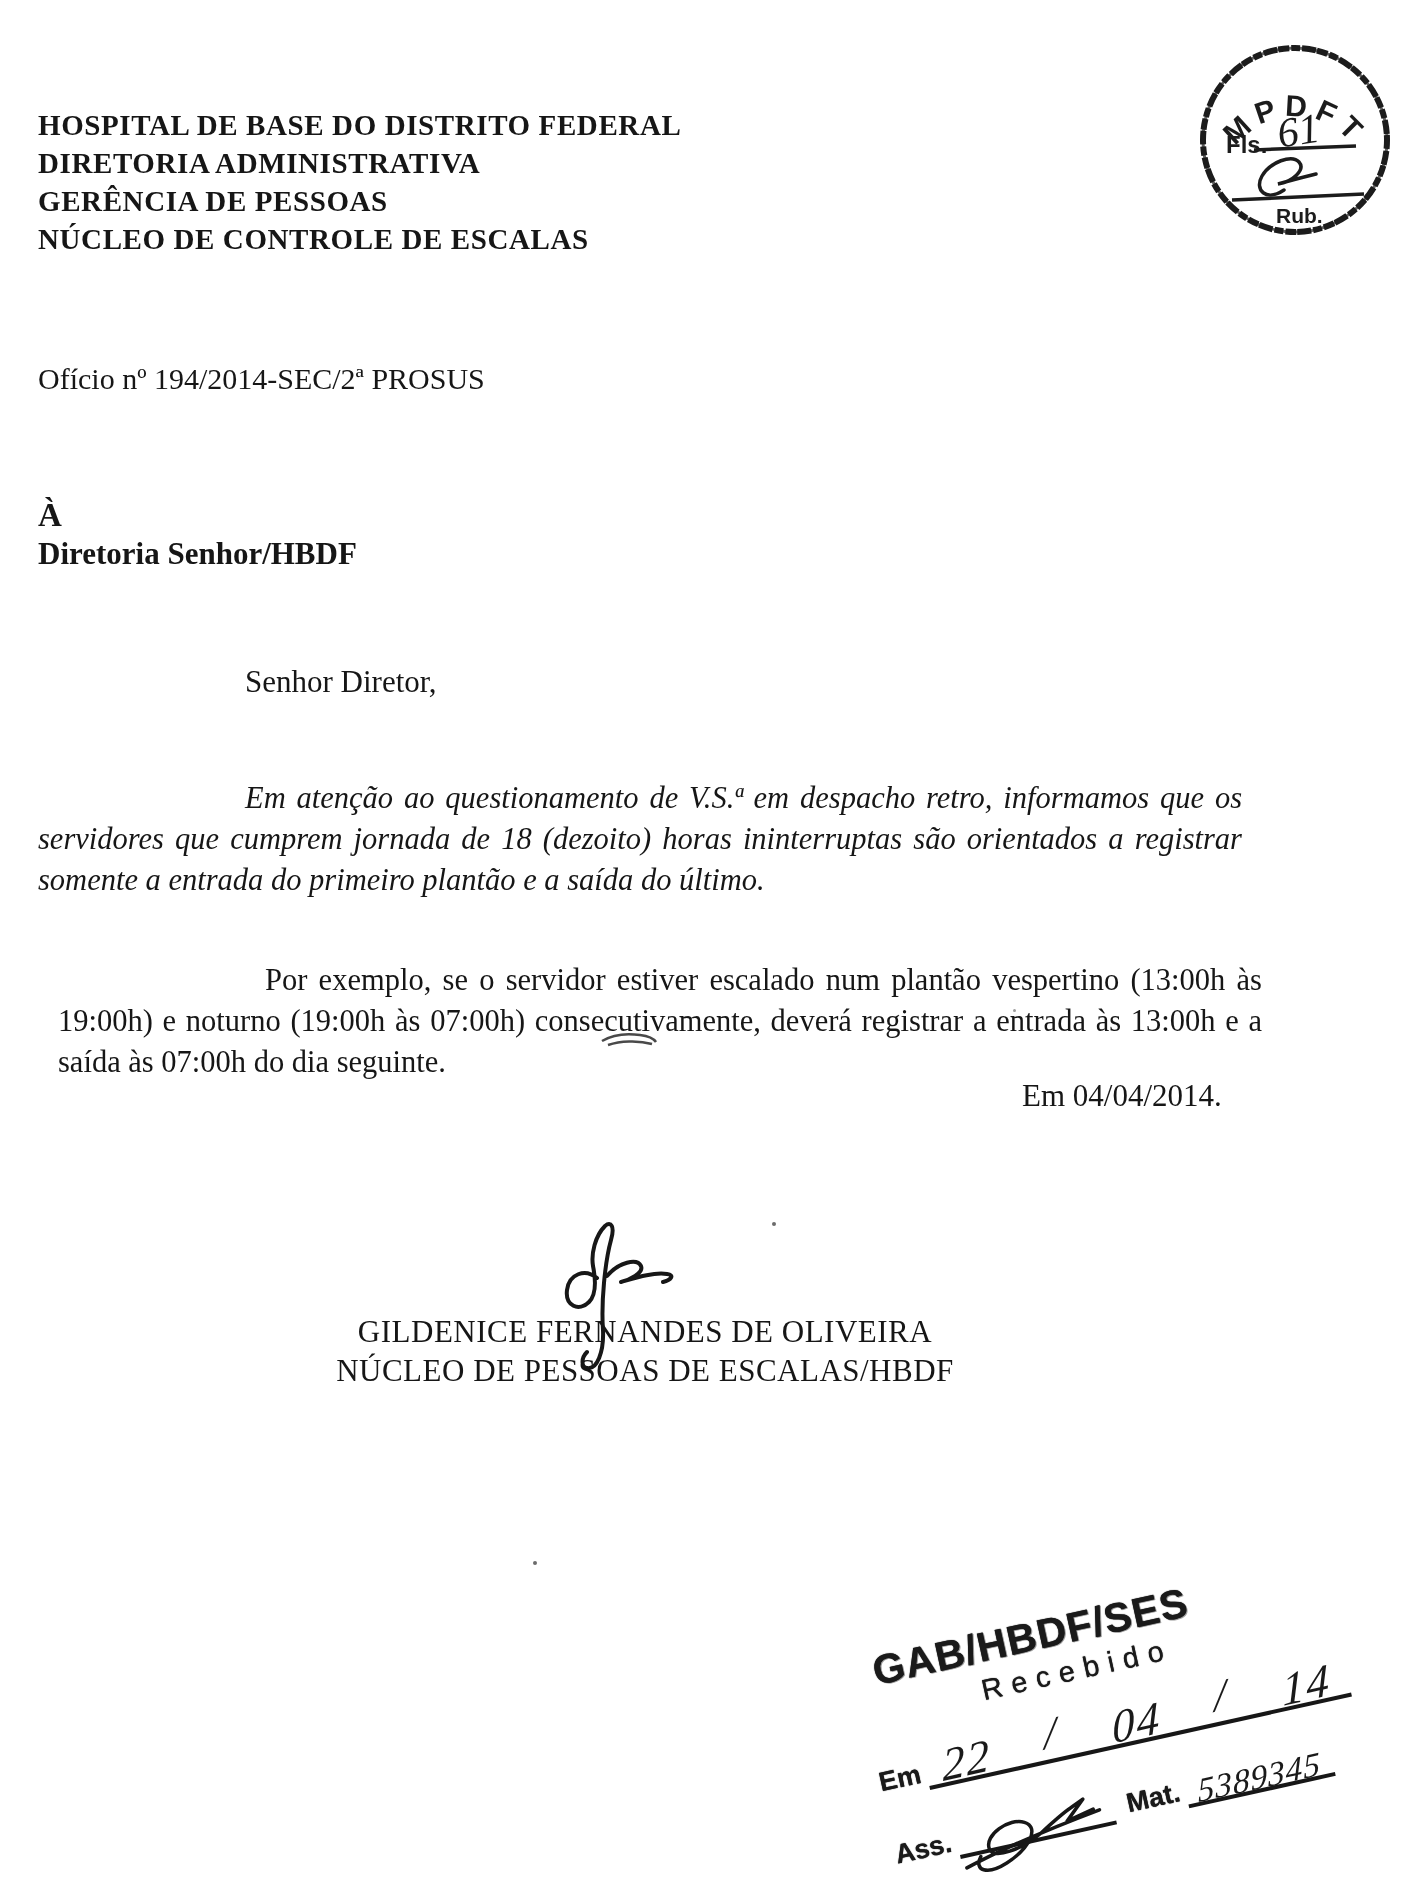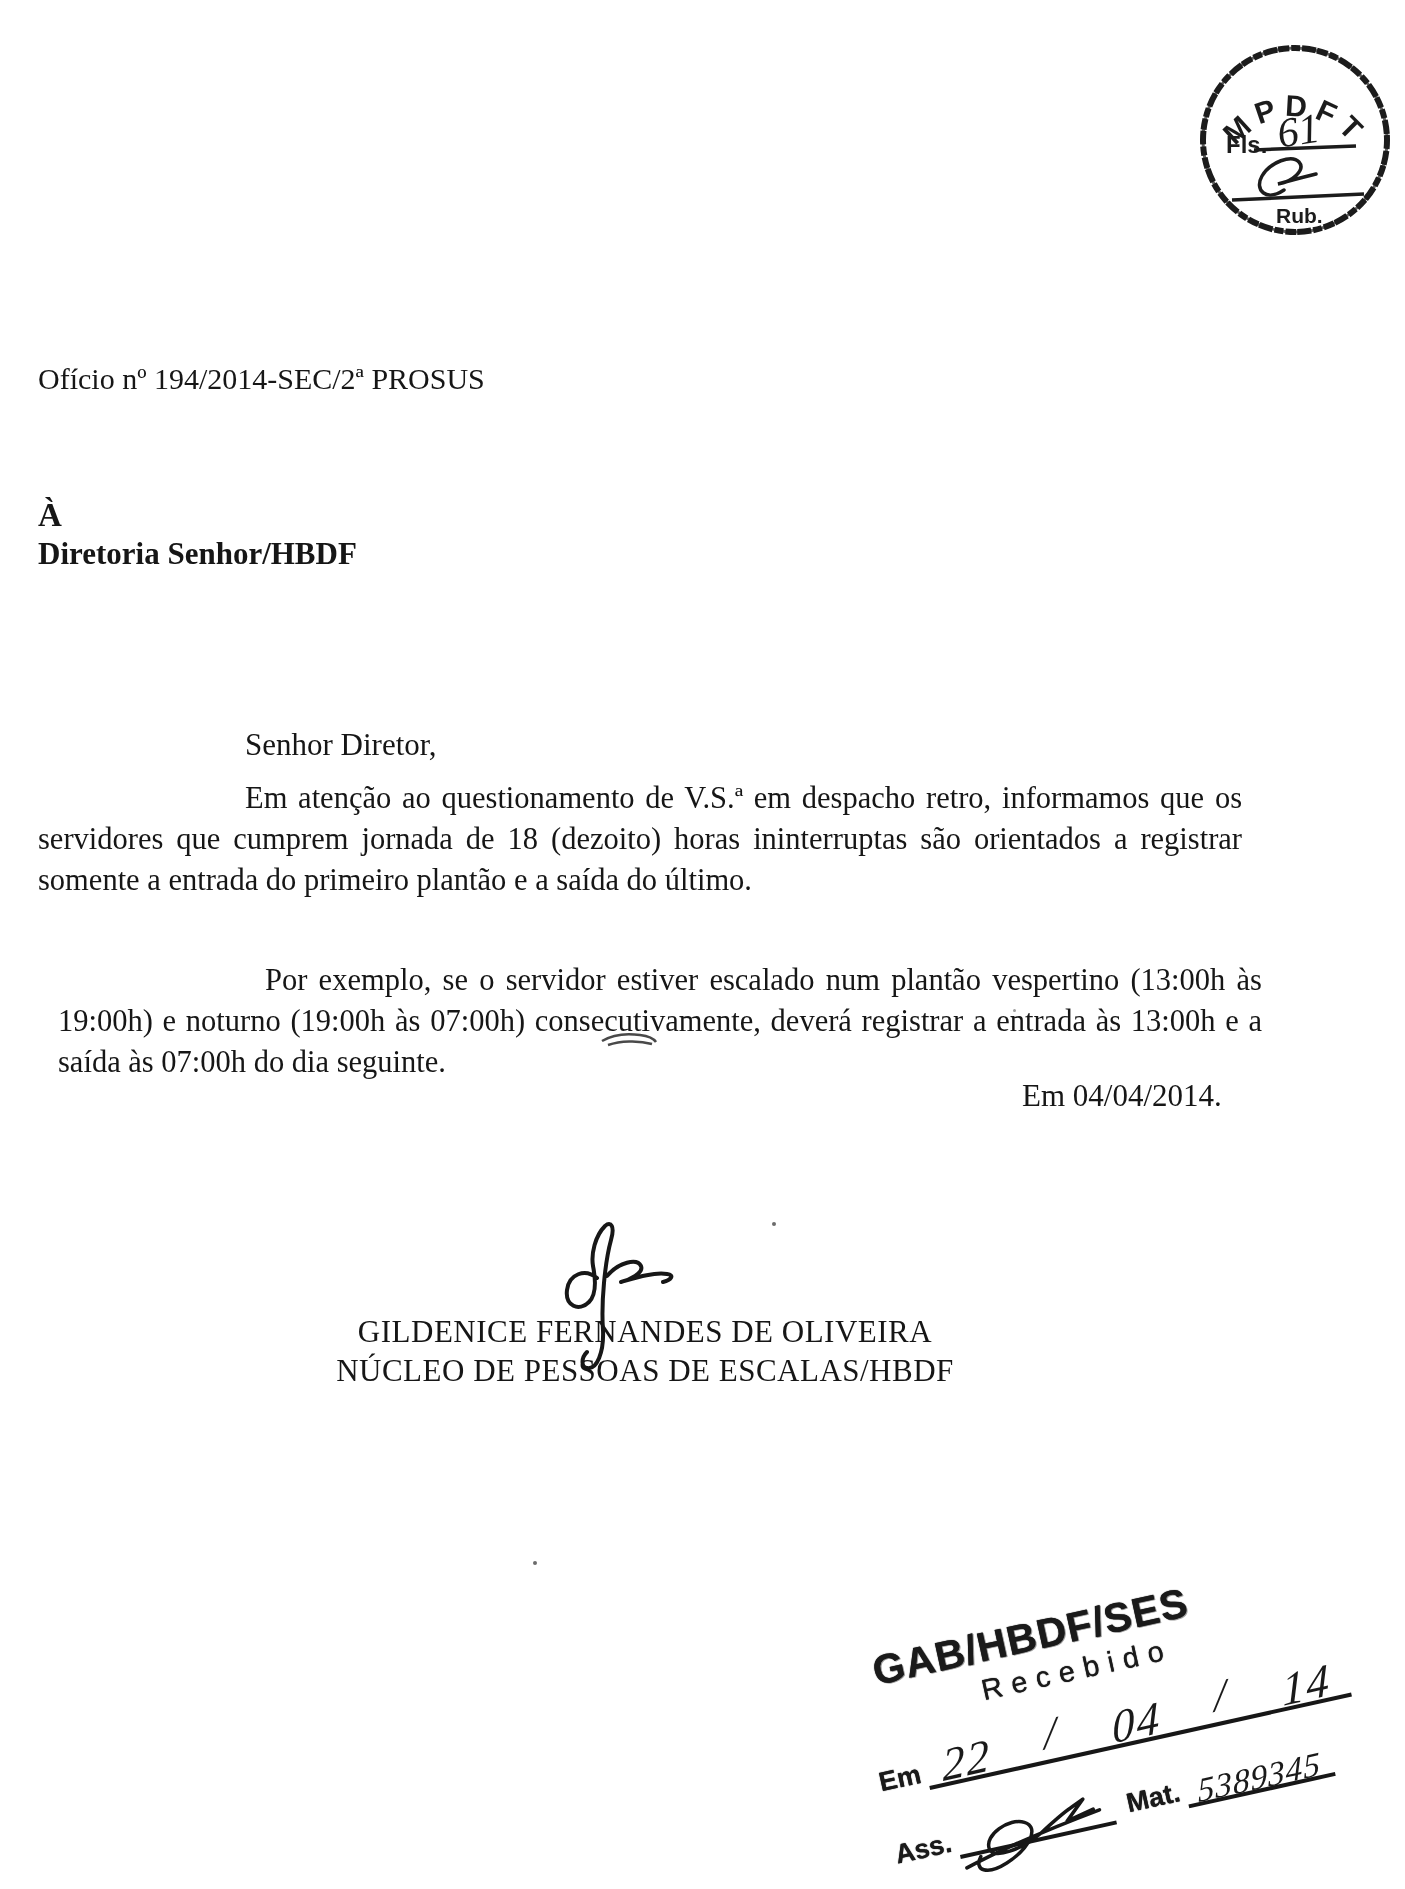--- a/index.html
+++ b/index.html
@@ -20,28 +20,28 @@
   }
   
   .round-stamp{position:absolute;left:1196px;top:40px;width:200px;height:205px;}
   
   .ref-line{position:absolute;left:38px;top:362px;font-size:30px;text-align:right;}
   
   .recipient{position:absolute;left:38px;top:498px;font-weight:bold;}
   .recipient .salut{font-size:33px;line-height:34px;}
   .recipient .name{font-size:31px;line-height:44px;}
   
-  .greeting{position:absolute;left:245px;top:727px;font-size:31px;}
+  .greeting{position:absolute;left:245px;top:664px;font-size:31px;}
   .para{
     position:absolute;left:38px;width:1204px;
     font-size:30.5px;line-height:41px;
     text-align:justify;text-indent:207px;
     margin:0;
   }
-  .para1{top:778px;}
+  .para1{top:778px;font-style:italic;}
   .para2{top:960px;margin-left:20px;}
   .smudge{position:absolute;left:600px;top:1025px;width:58px;height:26px;}
   .date-line{position:absolute;left:1022px;top:1078px;font-size:31px;}
   
   .initials{position:absolute;left:545px;top:1218px;width:150px;height:160px;}
   .sig-block{
     position:absolute;left:170px;top:1312px;width:950px;
     text-align:center;font-size:31px;line-height:39px;
     letter-spacing:.5px;
   }
@@ -76,20 +76,26 @@
   .speck{position:absolute;background:#3a3a3a;border-radius:50%;opacity:.75;}
   .speck.s1{left:772px;top:1222px;width:4px;height:4px;}
   .speck.s2{left:533px;top:1561px;width:4px;height:4px;}
   .speck.s3{left:1013px;top:1009px;width:3px;height:3px;opacity:.5;}
 </style>
 </head>
 <body>
 
 <div class="page">
 
+  <div class="letterhead">
+    <div>HOSPITAL DE BASE DO DISTRITO FEDERAL</div>
+    <div>DIRETORIA ADMINISTRATIVA</div>
+    <div>GERÊNCIA DE PESSOAS</div>
+    <div>NÚCLEO DE CONTROLE DE ESCALAS</div>
+  </div>
 
   <svg class="round-stamp" viewBox="0 0 200 205">
     <circle cx="99" cy="100" r="92" fill="none" stroke="#1c1c1c" stroke-width="6" stroke-dasharray="9 2 14 1 11 2"></circle>
     <circle cx="99" cy="100" r="92" fill="none" stroke="#1c1c1c" stroke-width="3" opacity=".7"></circle>
     <path id="arcTop" d="M 32,122 A 72,72 0 0 1 166,122" fill="none"></path>
     <text font-family="Liberation Sans, sans-serif" font-size="30" font-weight="bold" fill="#1c1c1c" letter-spacing="7">
       <textPath href="#arcTop" startOffset="50%" text-anchor="middle">MPDFT</textPath>
     </text>
     <text x="30" y="113" font-family="Liberation Sans, sans-serif" font-size="24" font-weight="bold" fill="#1c1c1c">Fls.</text>
     <text x="82" y="105" font-family="Liberation Serif, serif" font-size="42" font-style="italic" fill="#1c1c1c" transform="rotate(-9 100 95)">61</text>

